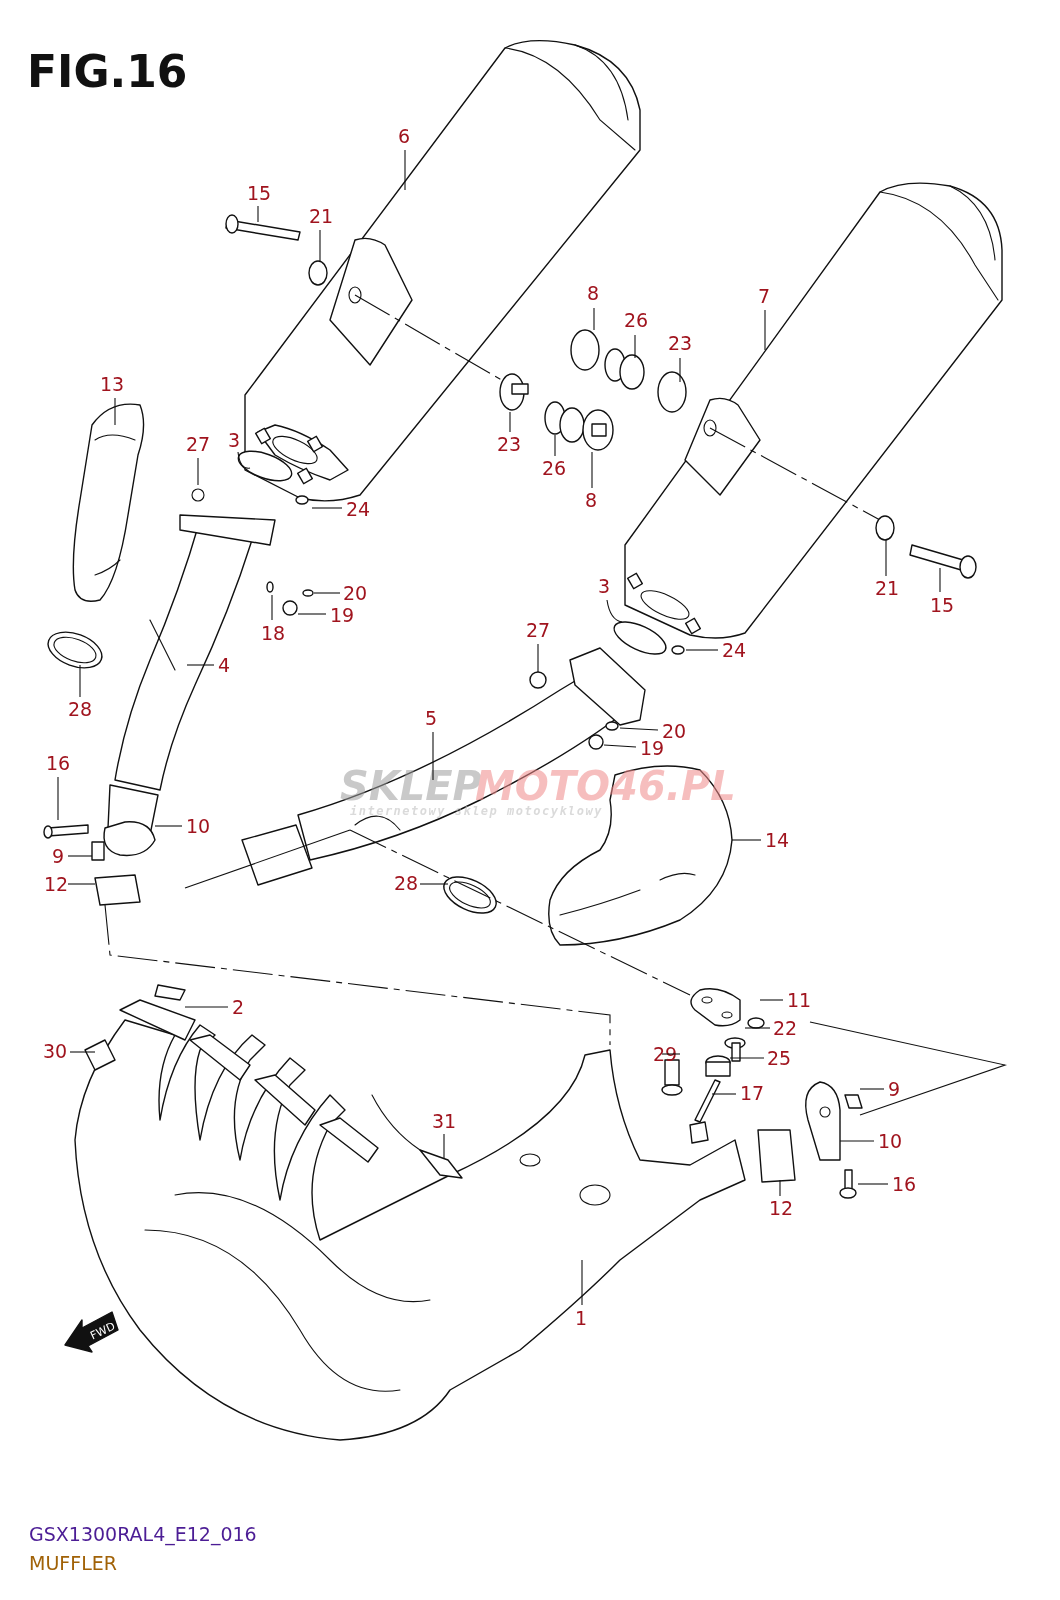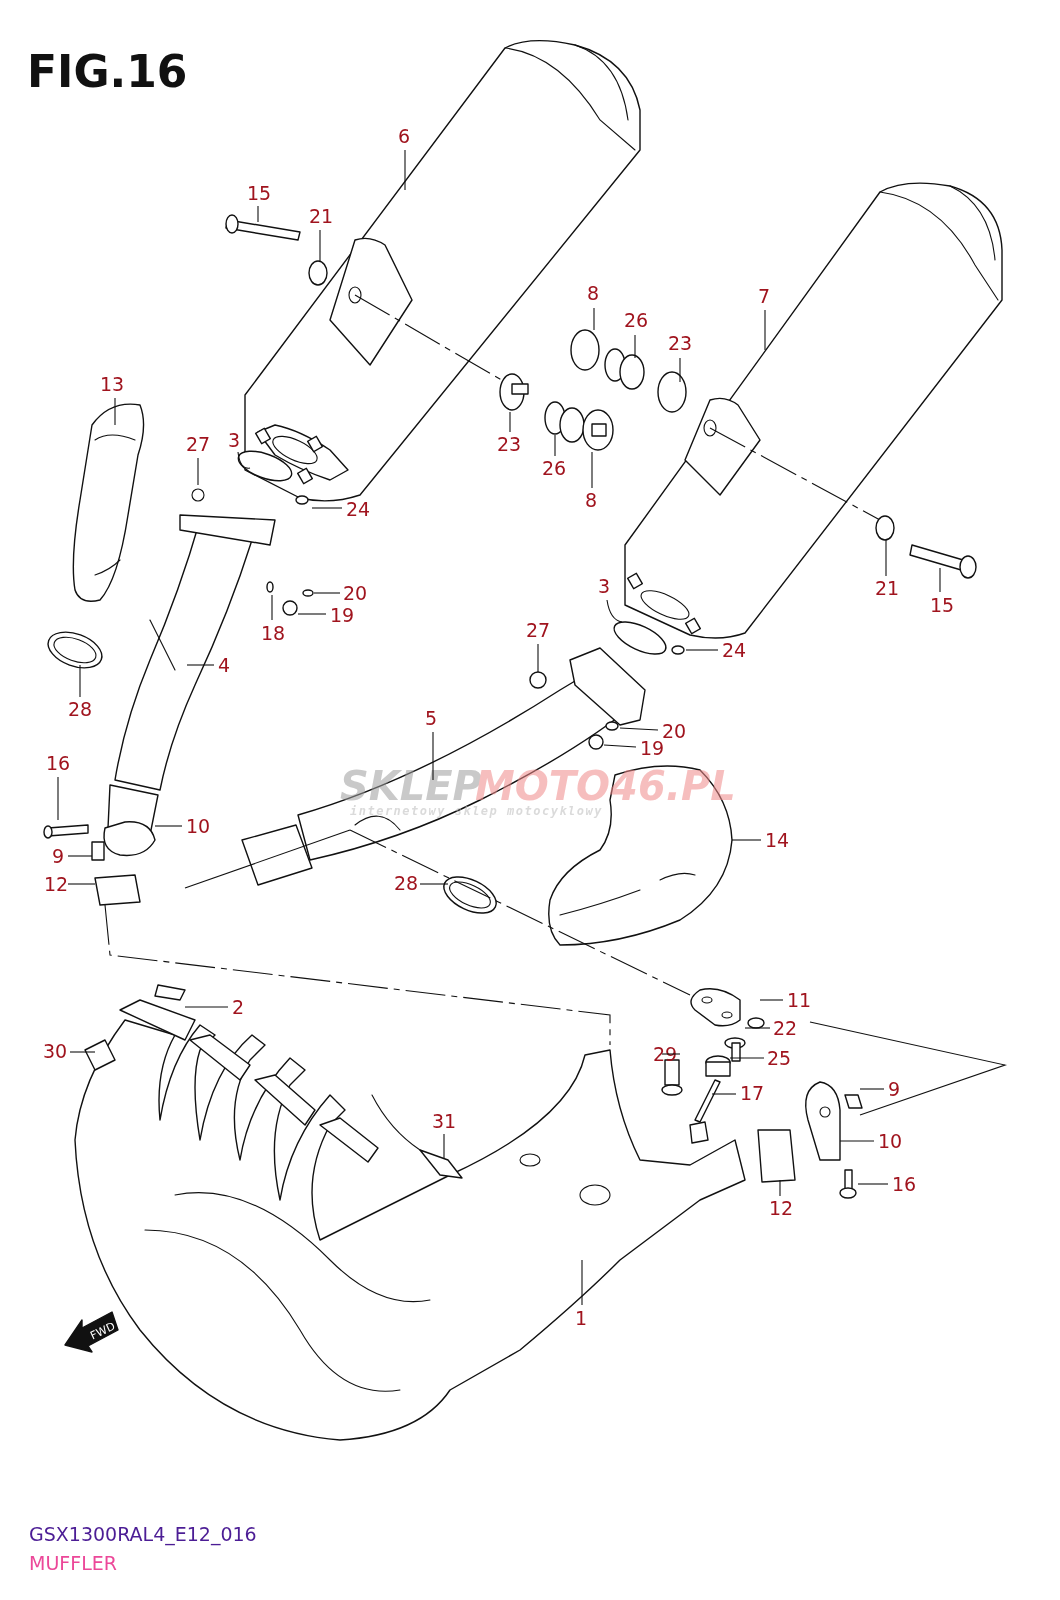--- a/index.html
+++ b/index.html
@@ -7,21 +7,21 @@
   #fig-title { position: absolute; left: 27px; top: 22px; font-size: 44px; font-weight: bold; color: #111; letter-spacing: 0px; font-family: "DejaVu Sans", sans-serif; margin-top: 24px; }
   #diagram { position: absolute; left: 0; top: 0; }
   .lbl { font-family: "DejaVu Sans", sans-serif; font-size: 19px; fill: #a0141e; }
   .part { fill: #fff; stroke: #111; stroke-width: 1.4; stroke-linejoin: round; stroke-linecap: round; }
   .detail { fill: none; stroke: #111; stroke-width: 1.1; stroke-linecap: round; }
   .leader { fill: none; stroke: #111; stroke-width: 1.1; }
   .dash { fill: none; stroke: #111; stroke-width: 1.1; stroke-dasharray: 40 6 6 6; }
   .wm-main { font-family: "DejaVu Sans", sans-serif; font-style: italic; font-weight: bold; font-size: 40px; }
   .wm-sub { font-family: "DejaVu Sans Mono", monospace; font-style: italic; font-weight: bold; font-size: 12px; fill: #bdbdbd; letter-spacing: 1.5px; }
   #footer-code { position: absolute; left: 29px; top: 1523px; font-size: 19px; color: #4c1d95; font-family: "DejaVu Sans", sans-serif; }
-  #footer-name { position: absolute; left: 29px; top: 1552px; font-size: 19px; color: #ec4899; font-family: "DejaVu Sans", sans-serif; }
+  #footer-name { position: absolute; left: 29px; top: 1552px; font-size: 19px; color: #a16207; font-family: "DejaVu Sans", sans-serif; }
 </style>
 </head>
 <body>
 
 <div id="fig-title">FIG.16</div>
 
 <svg id="diagram" width="1060" height="1600" viewBox="0 0 1060 1600">
 
   <g>
     <path class="part" d="M245,395 L505,48 Q530,35 575,45 Q630,60 640,110 L640,150 L360,495 Q330,505 300,498 L245,470 Z"></path>

